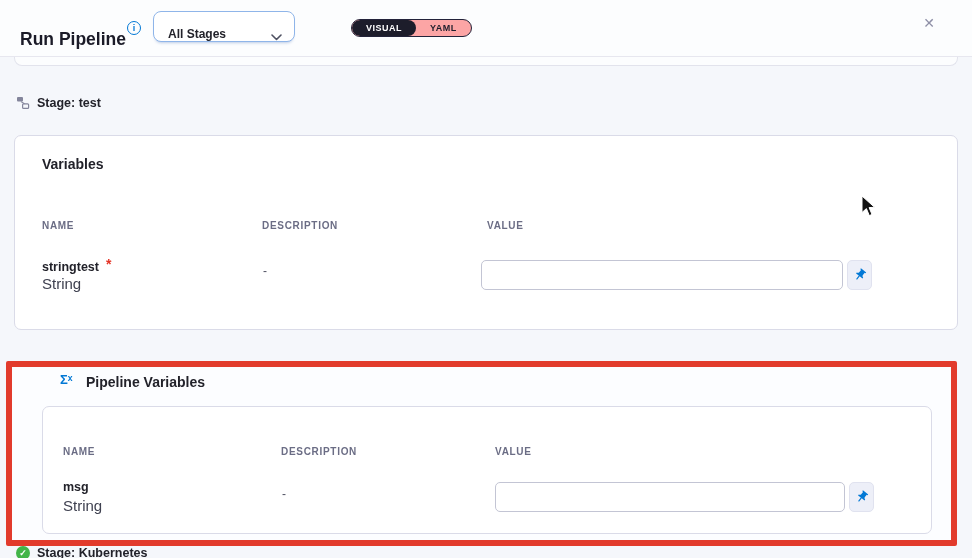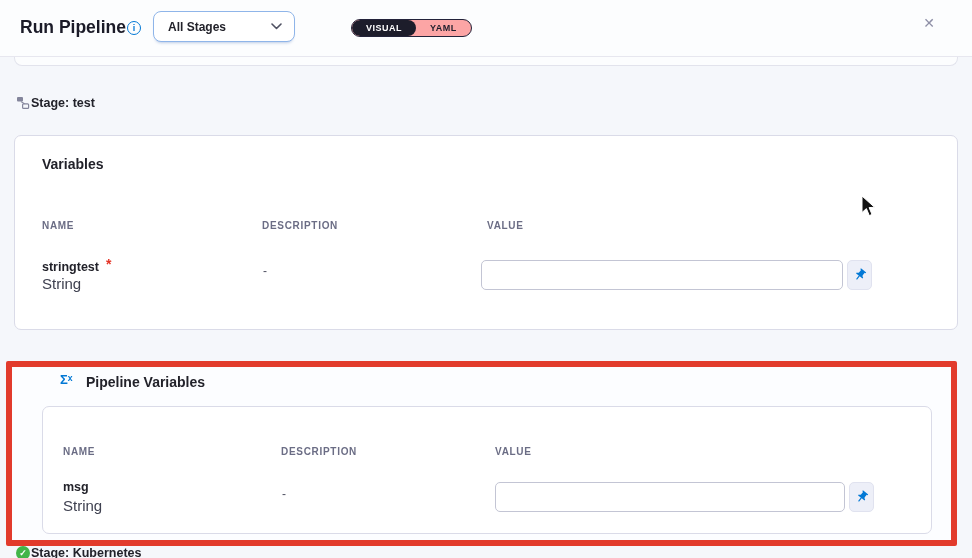--- a/index.html
+++ b/index.html
@@ -3,34 +3,34 @@
 <meta charset="utf-8">
 <style>
   * { margin:0; padding:0; box-sizing:border-box; }
   html,body { background:#ffffff; }
   body { font-family:"Liberation Sans", sans-serif; }
 
   .screen { position:relative; width:972px; height:558px; background:#f5f7fb; overflow:hidden; }
 
   
   .header { position:absolute; top:0; left:0; right:0; height:57px; background:#fcfdfe; border-bottom:1px solid #e7e7ef; z-index:6; }
-  .page-title { position:absolute; left:20px; top:17px; font-size:17.5px; font-weight:bold; color:#1b1b28; }
+  .page-title { position:absolute; left:20px; top:29px; font-size:17.5px; font-weight:bold; color:#1b1b28; }
   .info-icon { position:absolute; left:127px; top:21px; width:14px; height:14px; border:1.4px solid #0278d5; border-radius:50%; color:#0278d5; font-size:9px; font-weight:bold; display:flex; align-items:center; justify-content:center; cursor:pointer; }
-  .stage-select { position:absolute; left:153px; top:11px; width:142px; height:31px; background:#ffffff; border:1.5px solid #8fb5e9; border-radius:8px; display:flex; align-items:center; padding:0 12px 0 14px; cursor:pointer; box-shadow:0 3px 3px -2px rgba(110,145,200,.45); }
+  .stage-select { position:absolute; left:153px; top:11px; width:142px; height:31px; background:#ffffff; border:1.5px solid #8fb5e9; border-radius:8px; display:flex; align-items:flex-end; padding:0 12px 0 14px; cursor:pointer; box-shadow:0 3px 3px -2px rgba(110,145,200,.45); }
   .stage-select .value { flex:1; font-size:12px; font-weight:bold; color:#22222a; }
   .view-toggle { position:absolute; left:351px; top:19px; height:18px; display:flex; align-items:stretch; border:1px solid #23233a; border-radius:10px; background:#fca5a5; overflow:hidden; }
   .view-toggle .seg { font-size:9px; font-weight:bold; letter-spacing:.5px; padding:0 14px; display:flex; align-items:center; color:#1d1d2b; border-radius:10px; cursor:pointer; }
   .view-toggle .seg.active { background:#1d1d2b; color:#ffffff; }
   .close-btn { position:absolute; left:916px; top:10px; width:26px; height:26px; display:flex; align-items:center; justify-content:center; font-size:14px; color:#8e8fa6; cursor:pointer; }
 
   
   .prev-card-edge { position:absolute; left:14px; top:57px; width:944px; height:9px; background:#fcfdfe; border:1px solid #e2e3ec; border-top:none; border-radius:0 0 8px 8px; }
 
   
-  .stage-row { position:absolute; display:flex; align-items:center; gap:1px; font-size:12.5px; font-weight:bold; color:#22222a; }
+  .stage-row { position:absolute; display:flex; align-items:center; gap:7px; font-size:12.5px; font-weight:bold; color:#22222a; }
   .stage-row.test { left:16px; top:96px; }
   .stage-row.kubernetes { left:16px; top:546px; }
   .success-icon { width:14px; height:14px; border-radius:50%; background:#43b549; color:#fff; font-size:9px; display:flex; align-items:center; justify-content:center; }
 
   
   .card { position:absolute; background:#ffffff; border:1px solid #dadbe8; border-radius:7px; }
   #variables-card { left:14px; top:135px; width:944px; height:195px; }
   #pv-inner-card  { left:42px; top:406px; width:890px; height:128px; }
 
   .card-title { position:absolute; font-size:14px; font-weight:600; color:#22222a; }

